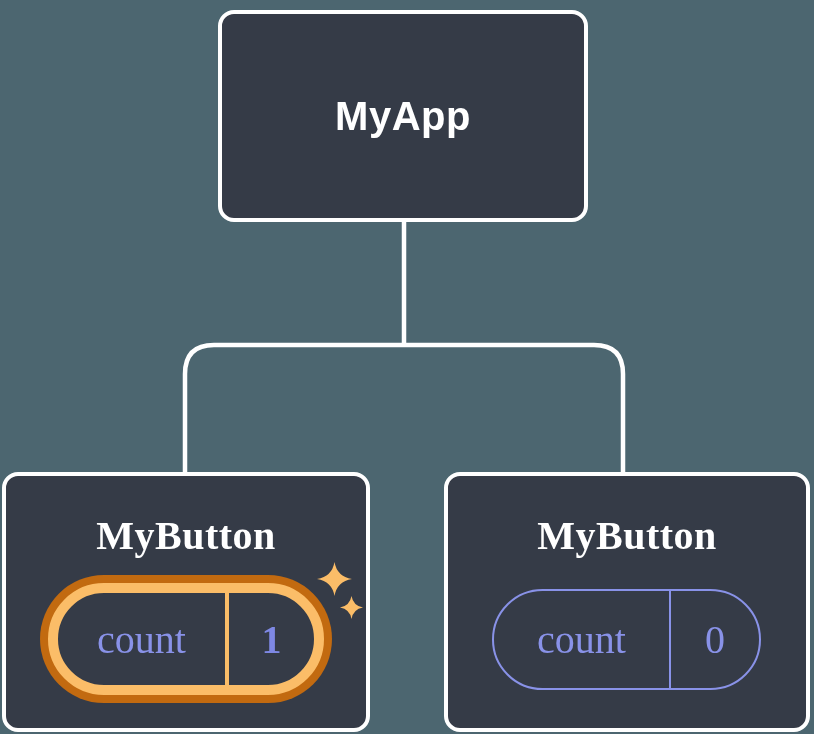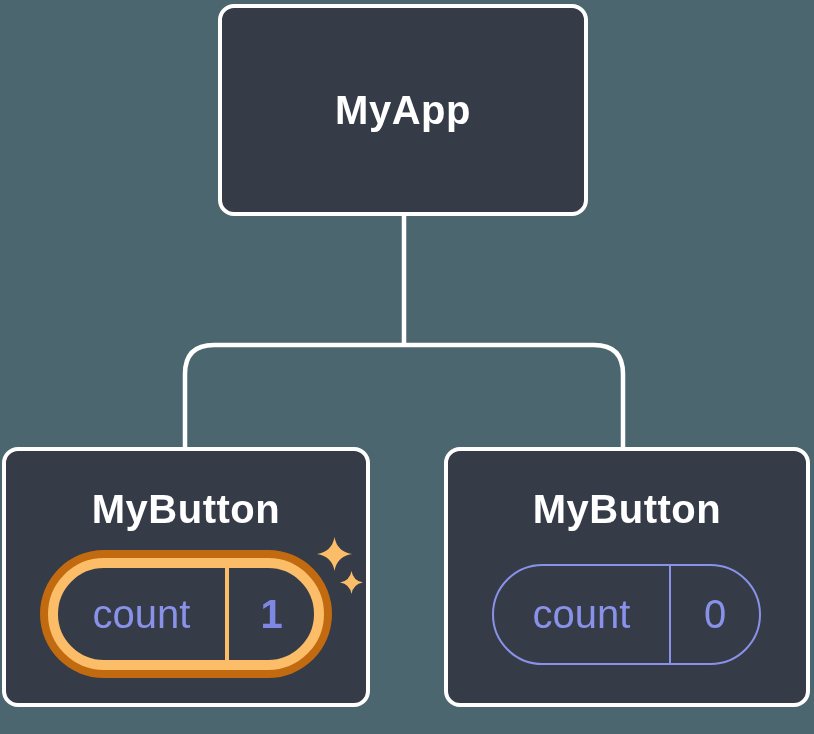--- a/index.html
+++ b/index.html
@@ -19,27 +19,27 @@
   }
   .node {
     position: absolute;
     box-sizing: border-box;
     background: #353b47;
     border: 4px solid #ffffff;
     border-radius: 16px;
     z-index: 1;
   }
   .node-root {
-    left: 218px; top: 4px;
+    left: 218px; top: 10px;
     width: 370px; height: 212px;
     display: flex; align-items: center; justify-content: center;
   }
   .node-child {
-    top: 447px;
-    width: 368px; height: 260px;
+    top: 472px;
+    width: 368px; height: 260px; font-family: Liberation Serif, serif;
   }
   .node-child.pos-left  { left: 2px; }
   .node-child.pos-right { left: 444px; width: 366px; }
   .node-title {
     color: #ffffff;
     font-size: 40px;
     font-weight: 600;
     letter-spacing: 0.5px;
     white-space: nowrap;
   }

